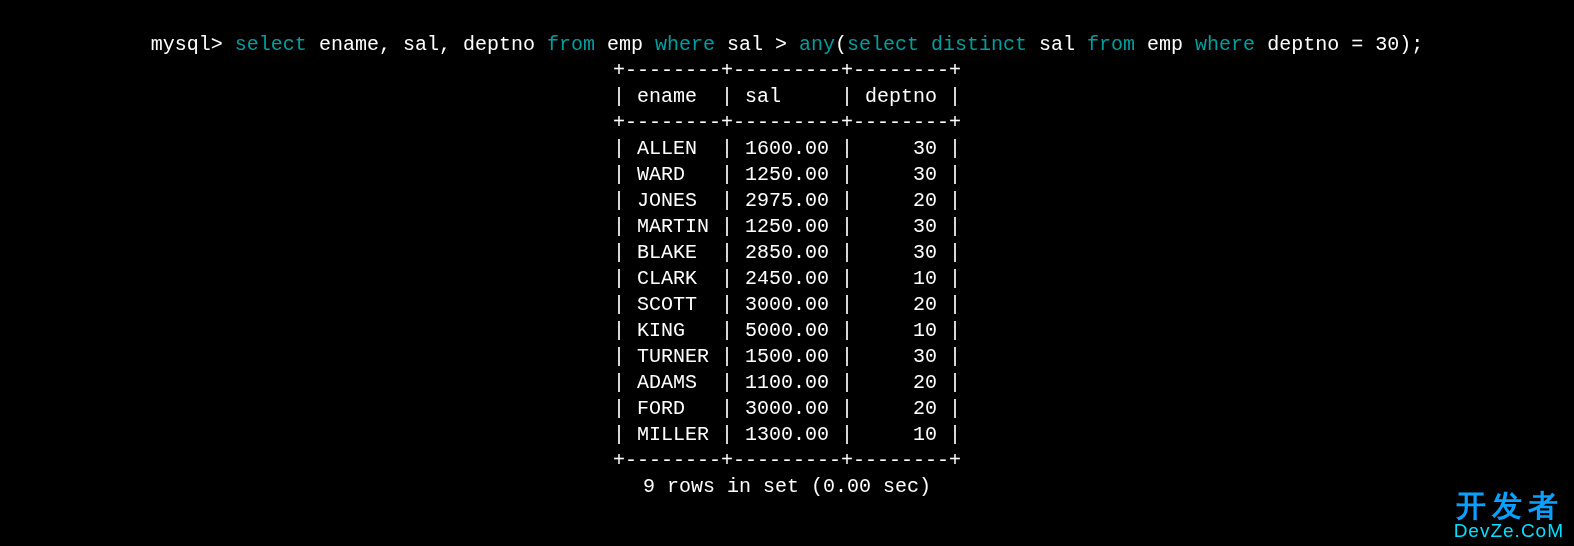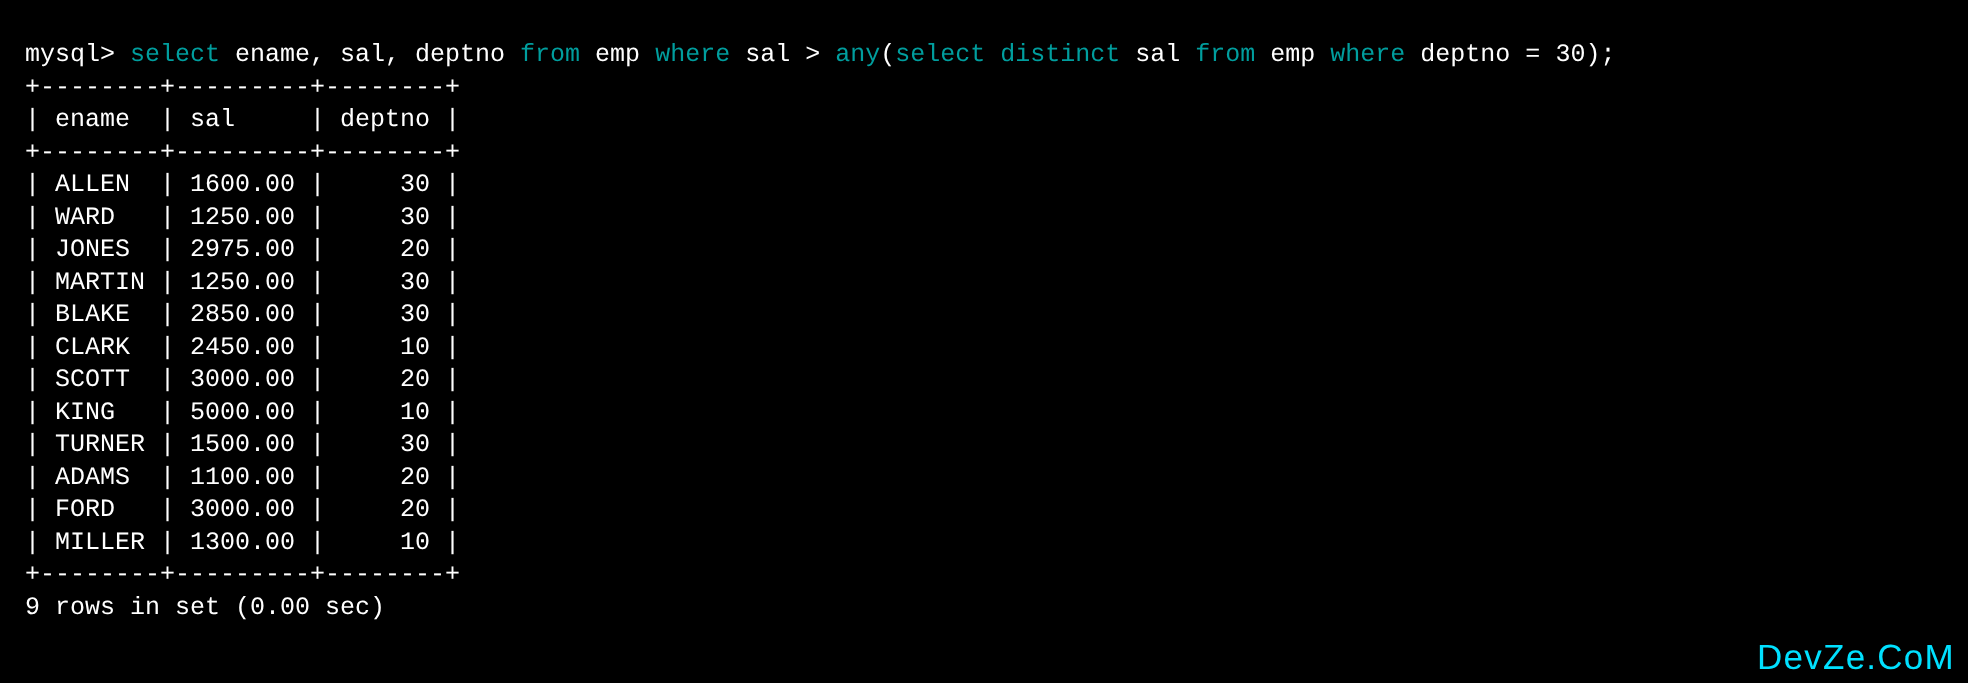--- a/index.html
+++ b/index.html
@@ -11,20 +11,21 @@
     font-size: 20px;
     line-height: 26px;
     width: 1574px;
     height: 546px;
     overflow: hidden;
     position: relative;
   }
   .terminal {
     white-space: pre;
     padding: 6px 20px;
+    text-align: center;
   }
   .prompt-line {
     white-space: pre;
   }
   .kw { color: #009e9e; } 
   .watermark {
     position: absolute;
     right: 10px;
     bottom: 6px;
     text-align: right;
@@ -32,21 +33,21 @@
     line-height: 1;
     pointer-events: none;
   }
   .watermark .line1 {
     font-size: 30px;
     letter-spacing: 6px;
     color: #0aa0ff;
     font-weight: bold;
   }
   .watermark .line2 {
-    font-size: 28px;
+    font-size: 19px;
     letter-spacing: 1px;
     color: #00e0ff;
   }
 </style>
 </head>
 <body>
 
 <div class="terminal">
 <span class="prompt-line"><span>mysql&gt; </span><span class="kw">select</span><span> ename, sal, deptno </span><span class="kw">from</span><span> emp </span><span class="kw">where</span><span> sal &gt; </span><span class="kw">any</span><span>(</span><span class="kw">select</span><span class="kw"> distinct</span><span> sal </span><span class="kw">from</span><span> emp </span><span class="kw">where</span><span> deptno = 30);</span></span>
 <span>+--------+---------+--------+</span>
@@ -62,14 +63,15 @@
 | KING   | 5000.00 |     10 |
 | TURNER | 1500.00 |     30 |
 | ADAMS  | 1100.00 |     20 |
 | FORD   | 3000.00 |     20 |
 | MILLER | 1300.00 |     10 |
 </span><span>+--------+---------+--------+</span>
 <span>9 rows in set (0.00 sec)</span>
 </div>
 
 <div class="watermark">
+  <div class="line1">开发者</div>
   <div class="line2">DevZe.CoM</div>
 </div>
 
 </body></html>

